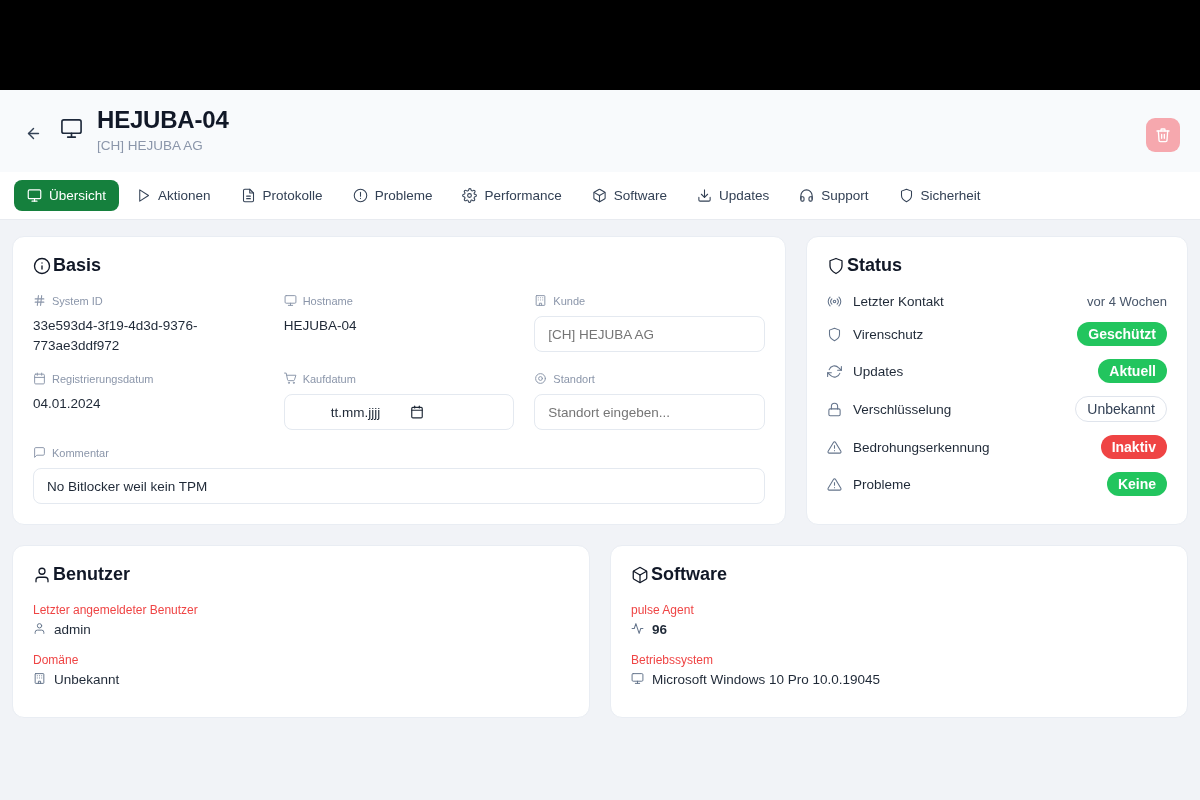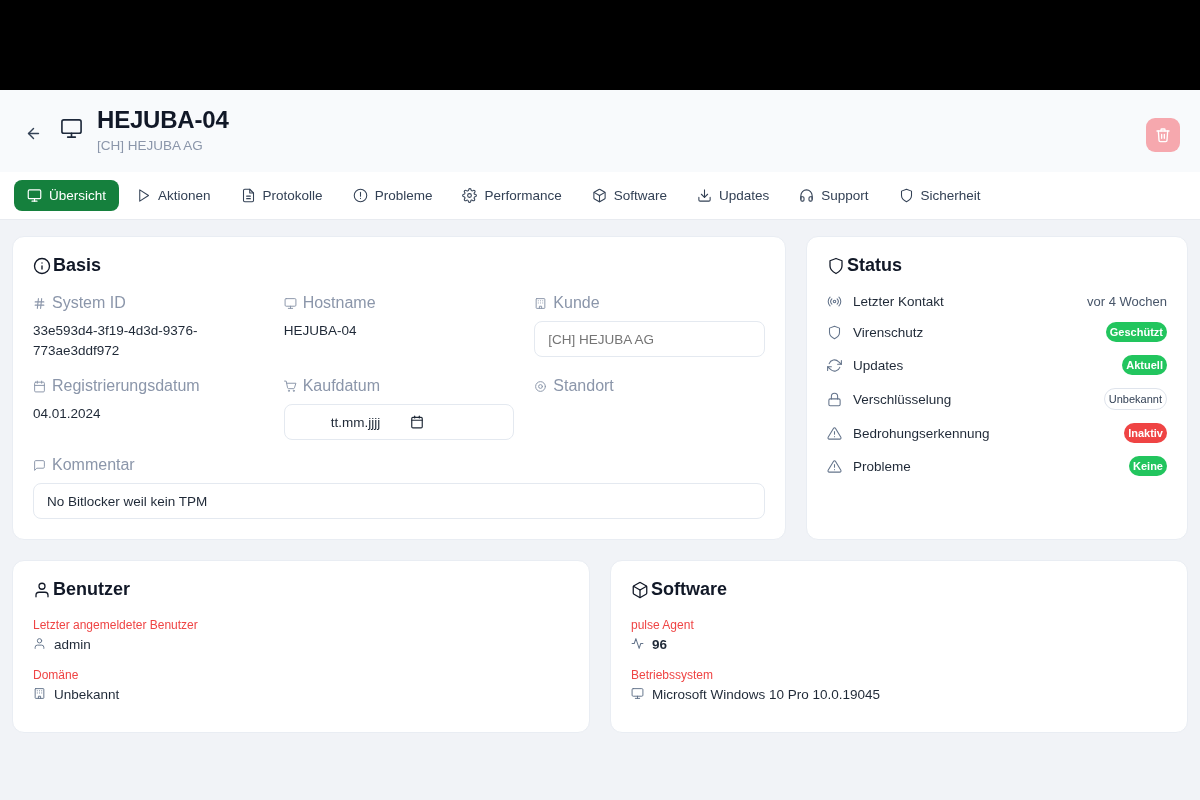--- a/index.html
+++ b/index.html
@@ -89,21 +89,21 @@
 
   
   .field-grid {
     display: grid;
     grid-template-columns: 1fr 1fr 1fr;
     column-gap: 20px;
     row-gap: 16px;
   }
   .field-label {
     display: flex; align-items: center; gap: 6px;
-    font-size: 16px; color: #8b96aa; margin-bottom: 9px;
+    font-size: 11px; color: #8b96aa; margin-bottom: 9px;
   }
   .field-value {
     font-size: 13.5px; color: #1f2937; line-height: 20px;
   }
   .input-box {
     border: 1px solid #e4e9f0;
     border-radius: 8px;
     height: 36px;
     display: flex; align-items: center;
     padding: 0 13px;
@@ -125,22 +125,22 @@
   
   .status-card { width: 382px; flex: 0 0 382px; }
   .status-list { display: flex; flex-direction: column; gap: 13px; }
   .status-row {
     display: flex; align-items: center; gap: 11px;
   }
   .status-row .s-icon { color: #64748b; display: flex; flex: 0 0 auto; }
   .status-row .s-label { font-size: 13.5px; color: #1f2937; flex: 1; }
   .status-value { font-size: 13px; color: #475569; }
   .badge {
-    font-size: 11px; font-weight: bold; color: #ffffff;
-    padding: 4px 4px; border-radius: 999px; white-space: nowrap;
+    font-size: 14px; font-weight: bold; color: #ffffff;
+    padding: 4px 11px; border-radius: 999px; white-space: nowrap;
   }
   .badge.green { background: #22c55e; }
   .badge.red { background: #ef4444; }
   .badge.outline {
     background: #ffffff; color: #334155;
     border: 1px solid #dfe4ec; font-weight: normal;
   }
 
   
   .bottom-left { width: 578px; flex: 0 0 578px; }
@@ -350,20 +350,21 @@
           </div>
 
           <div>
             <div class="field-label">
               <svg width="13" height="13" viewBox="0 0 24 24" fill="none" stroke="currentColor" stroke-width="1.8" stroke-linecap="round" stroke-linejoin="round">
                 <circle cx="12" cy="12" r="9"></circle>
                   <circle cx="12" cy="12" r="3.5"></circle>
               </svg>
               <span>Standort</span>
             </div>
+            <input class="input-box placeholder" type="text" style="width: 100%; font-family: &quot;Liberation Sans&quot;, sans-serif; outline: none;" placeholder="Standort eingeben...">
           </div>
         </div>
 
         <div class="comment-row">
           <div class="field-label">
             <svg width="13" height="13" viewBox="0 0 24 24" fill="none" stroke="currentColor" stroke-width="1.8" stroke-linecap="round" stroke-linejoin="round">
               <path d="M21 15a2 2 0 0 1-2 2H7l-4 4V5a2 2 0 0 1 2-2h14a2 2 0 0 1 2 2z"></path>
             </svg>
             <span>Kommentar</span>
           </div>

